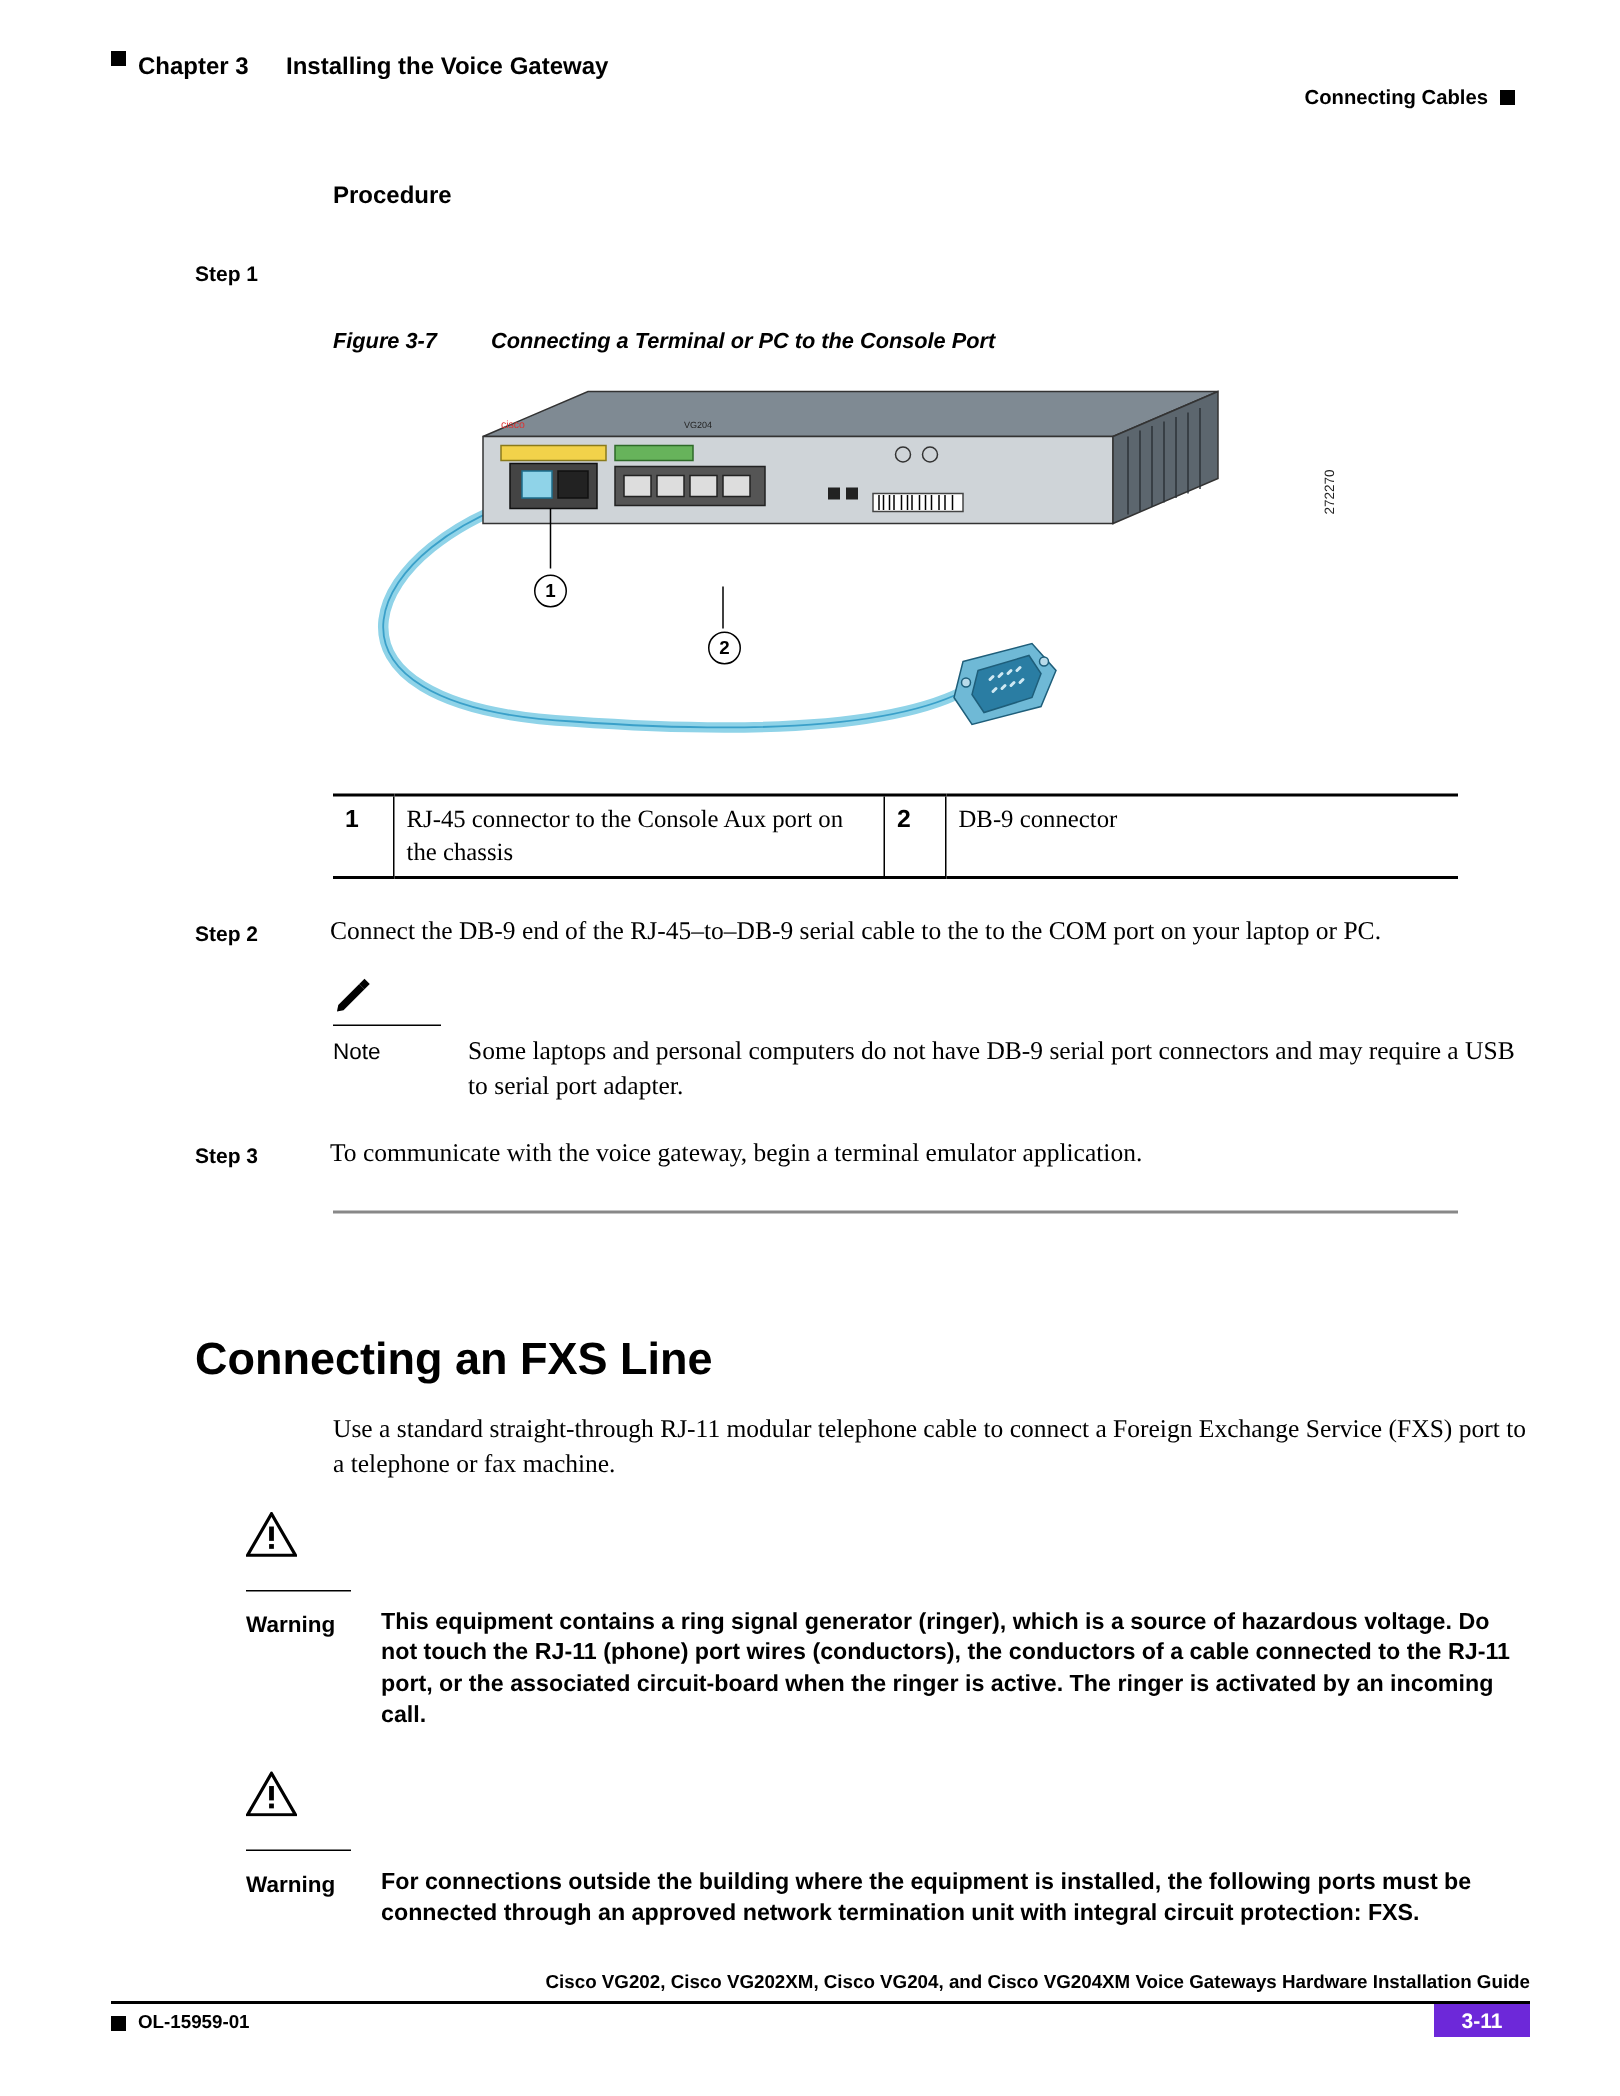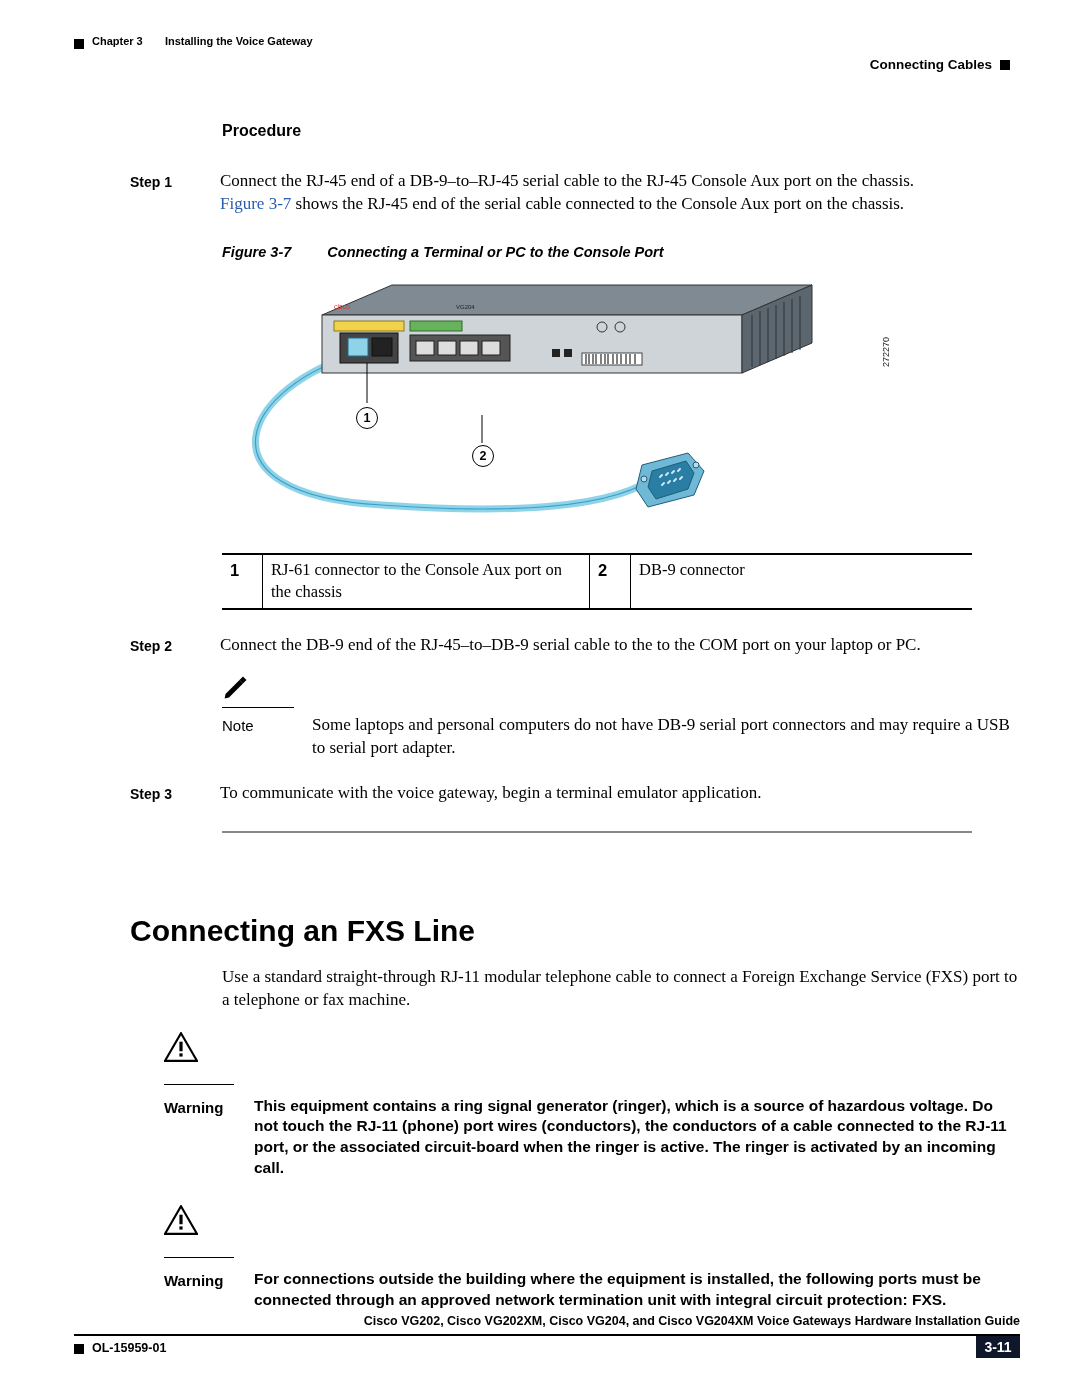--- a/index.html
+++ b/index.html
@@ -14,21 +14,21 @@
     font-size: 17px;
     line-height: 1.35;
   }
 
   
   .hdr {
     position: absolute;
     left: 74px; right: 70px; top: 34px;
     font-family: Arial, Helvetica, sans-serif;
   }
-  .hdr-row1 { display: flex; align-items: flex-end; gap: 8px; font-weight: 700; font-size: 11px; }
+  .hdr-row1 { display: flex; align-items: flex-start; gap: 8px; font-weight: 700; font-size: 16px; }
   .bullet-sq { width: 10px; height: 10px; background: #000; display: inline-block; }
   .hdr-row2 {
     position: absolute; right: 0; top: 22px;
     display: flex; align-items: center; gap: 8px;
     font-weight: 700; font-size: 13.5px;
   }
 
   
   .page {
     position: absolute;
@@ -184,22 +184,22 @@
   }
   .ftr-title {
     text-align: right;
     font-weight: 700;
     font-size: 12.5px;
   }
   .ftr-rule { border-top: 2px solid #000; margin-top: 4px; position: relative; }
   .ftr-bar {
     position: absolute;
     right: 0; top: 0;
-    width: 44px; height: 22px;
-    background: #0f172a;
+    width: 64px; height: 22px;
+    background: #6d28d9;
     color: #fff;
     font-weight: 700;
     font-size: 14px;
     display: flex;
     align-items: center;
     justify-content: center;
   }
   .ftr-row2 {
     display: flex;
     align-items: center;
@@ -224,24 +224,20 @@
     <span class="bullet-sq"></span>
   </div>
 </div>
 
 <div class="page">
 
   <div class="proc-head">Procedure</div>
 
   <div class="step-row">
     <div class="step-label">Step 1</div>
-    <div class="step-body">
-      <span>Connect the RJ-45 end of a DB-9–to–RJ-45 serial cable to the RJ-45 Console Aux port on the chassis. </span><br>
-      <span class="link">Figure 3-7</span><span> shows the RJ-45 end of the serial cable connected to the Console Aux port on the chassis.</span>
-    </div>
   </div>
 
   <div class="fig-caption">
     <span>Figure 3-7</span>
     <span>Connecting a Terminal or PC to the Console Port</span>
   </div>
 
   <div class="figure-wrap">
     <svg viewBox="0 0 640 260" width="640" height="260">
 
@@ -330,21 +326,21 @@
     </svg>
     <span class="figlabel-272270">272270</span>
     <div class="callout" style="left:134px; top:132px;">1</div>
     <div class="callout" style="left:250px; top:170px;">2</div>
   </div>
 
   <table class="callout-table">
     <tbody>
         <tr>
       <td class="num">1</td>
-      <td class="desc1">RJ-61 connector to the Console Aux port on the chassis</td>
+      <td class="desc1">RJ-45 connector to the Console Aux port on the chassis</td>
       <td class="num">2</td>
       <td class="desc2">DB-9 connector</td>
     </tr>
   </tbody>
     </table>
 
   <div class="step-row" style="margin-top:24px;">
     <div class="step-label">Step 2</div>
     <div class="step-body">Connect the DB-9 end of the RJ-45–to–DB-9 serial cable to the to the COM port on your laptop or PC.</div>
   </div>

